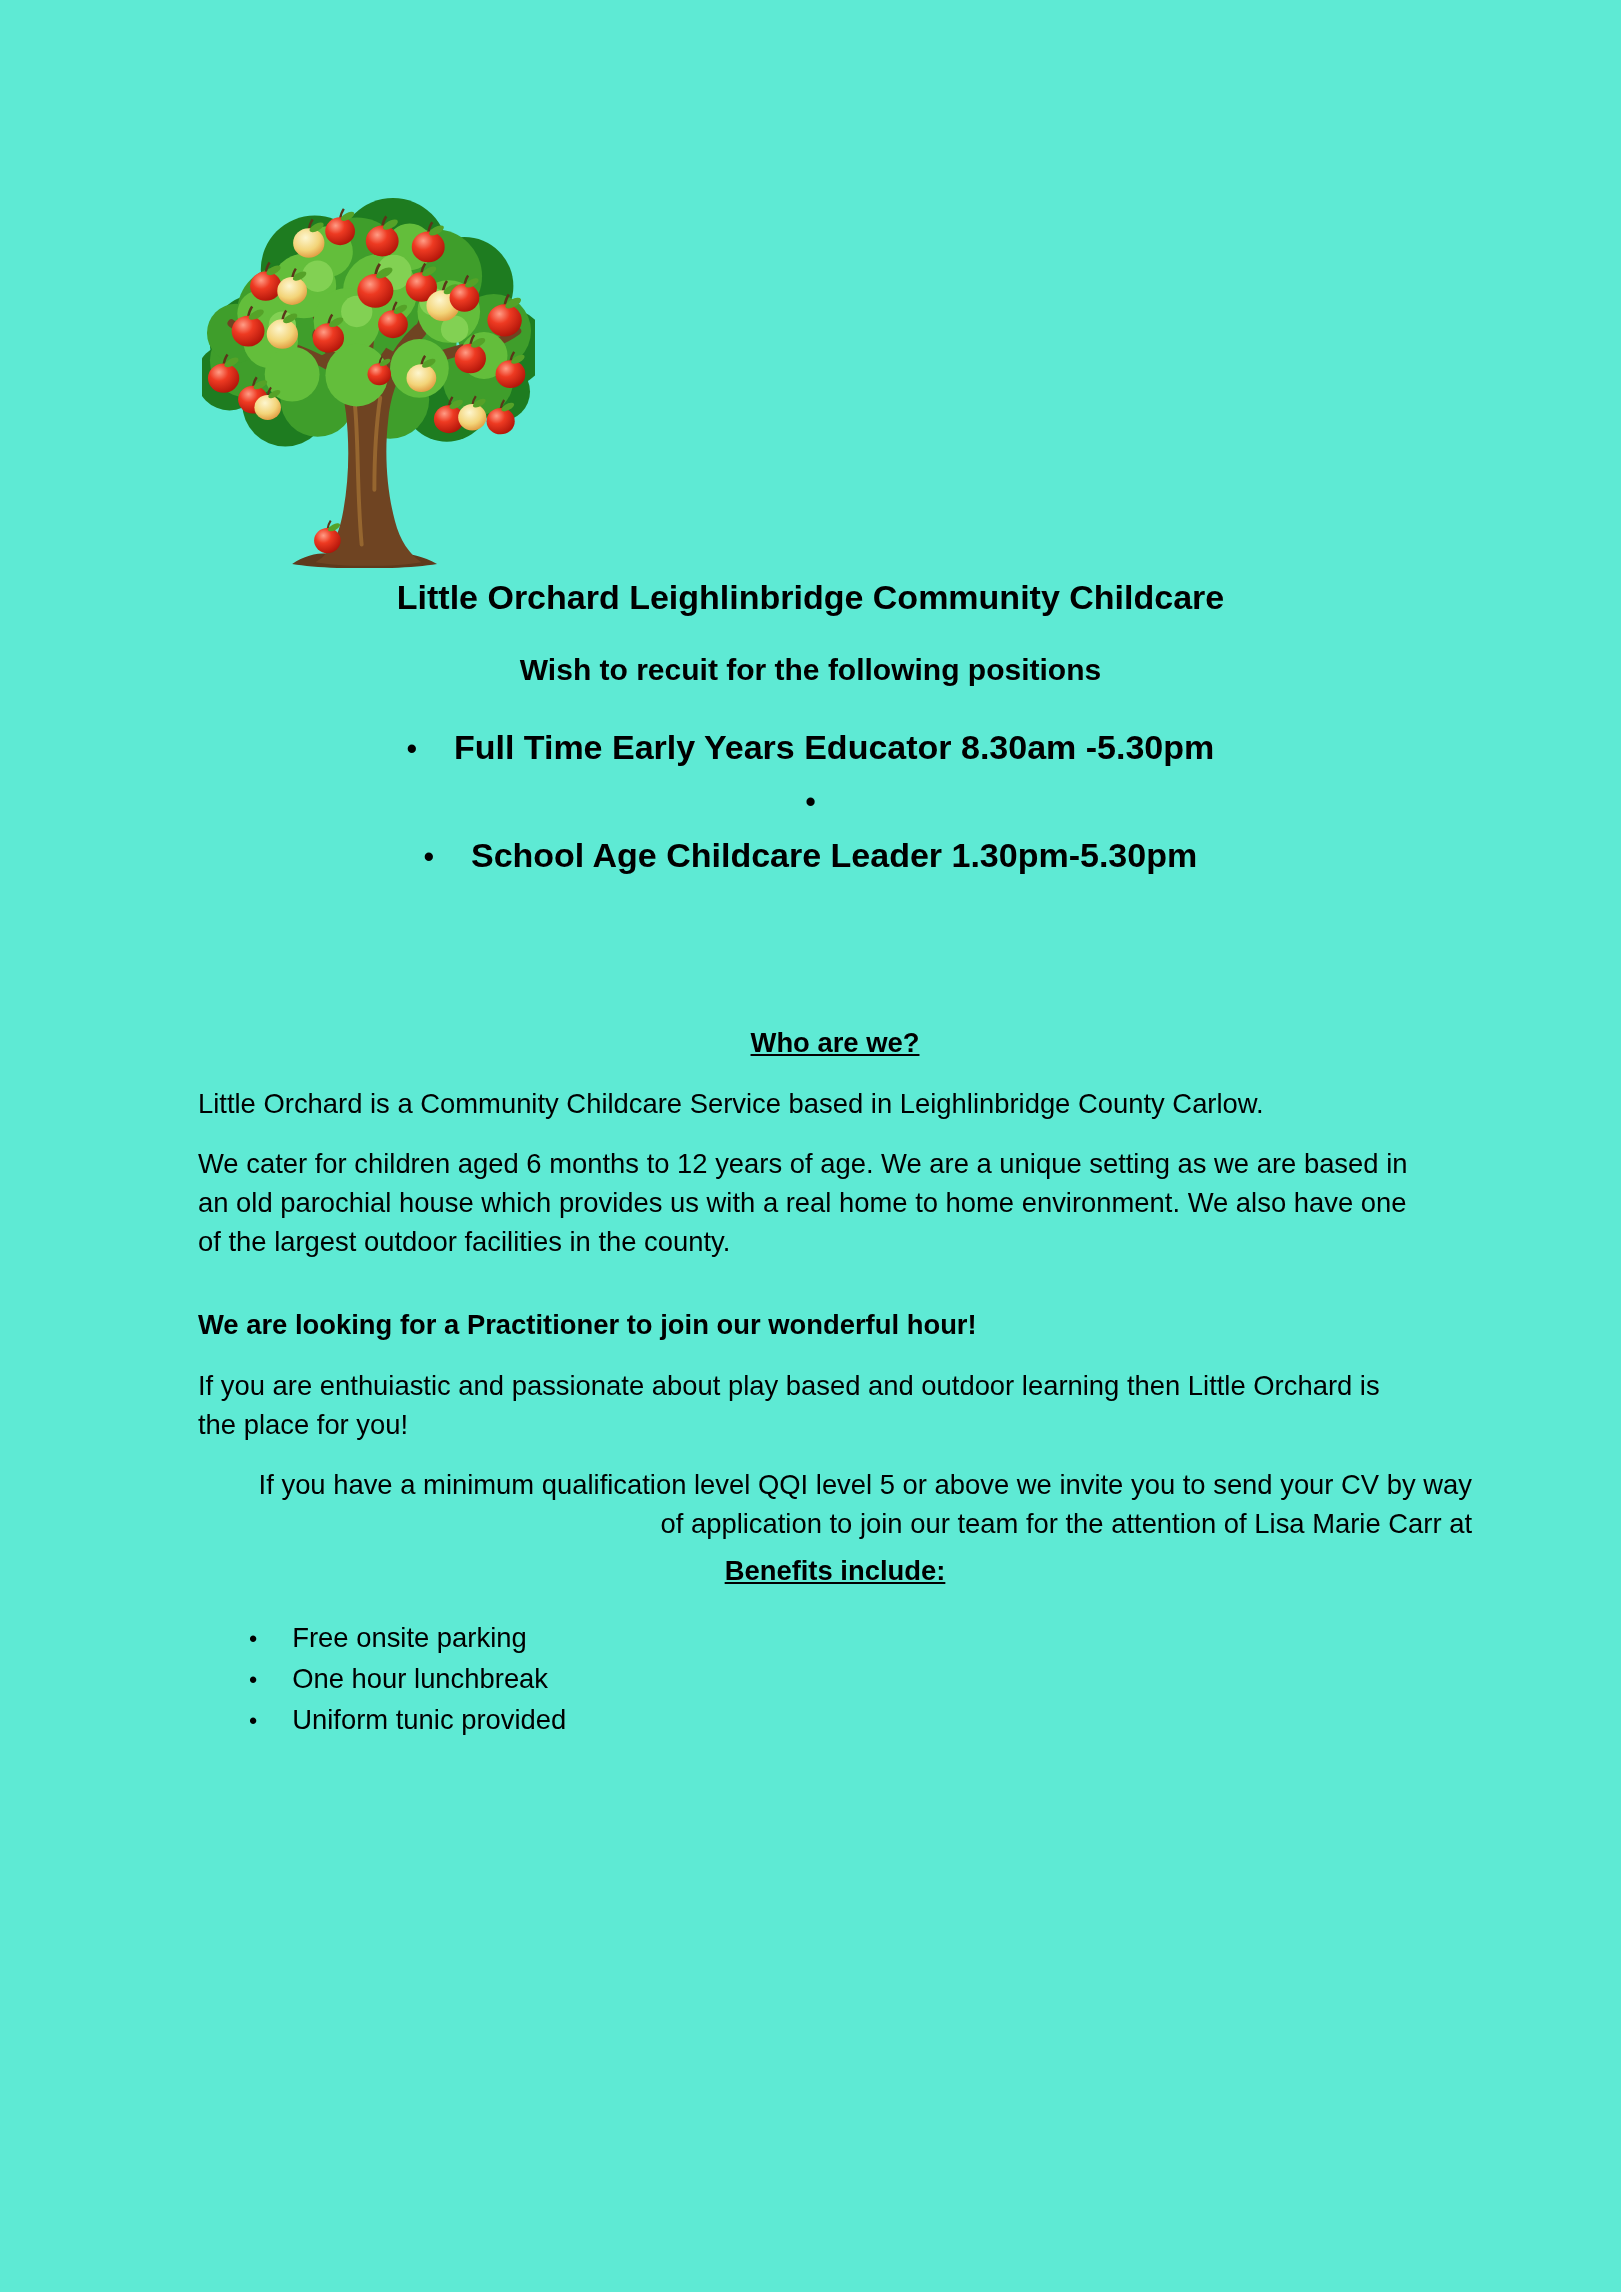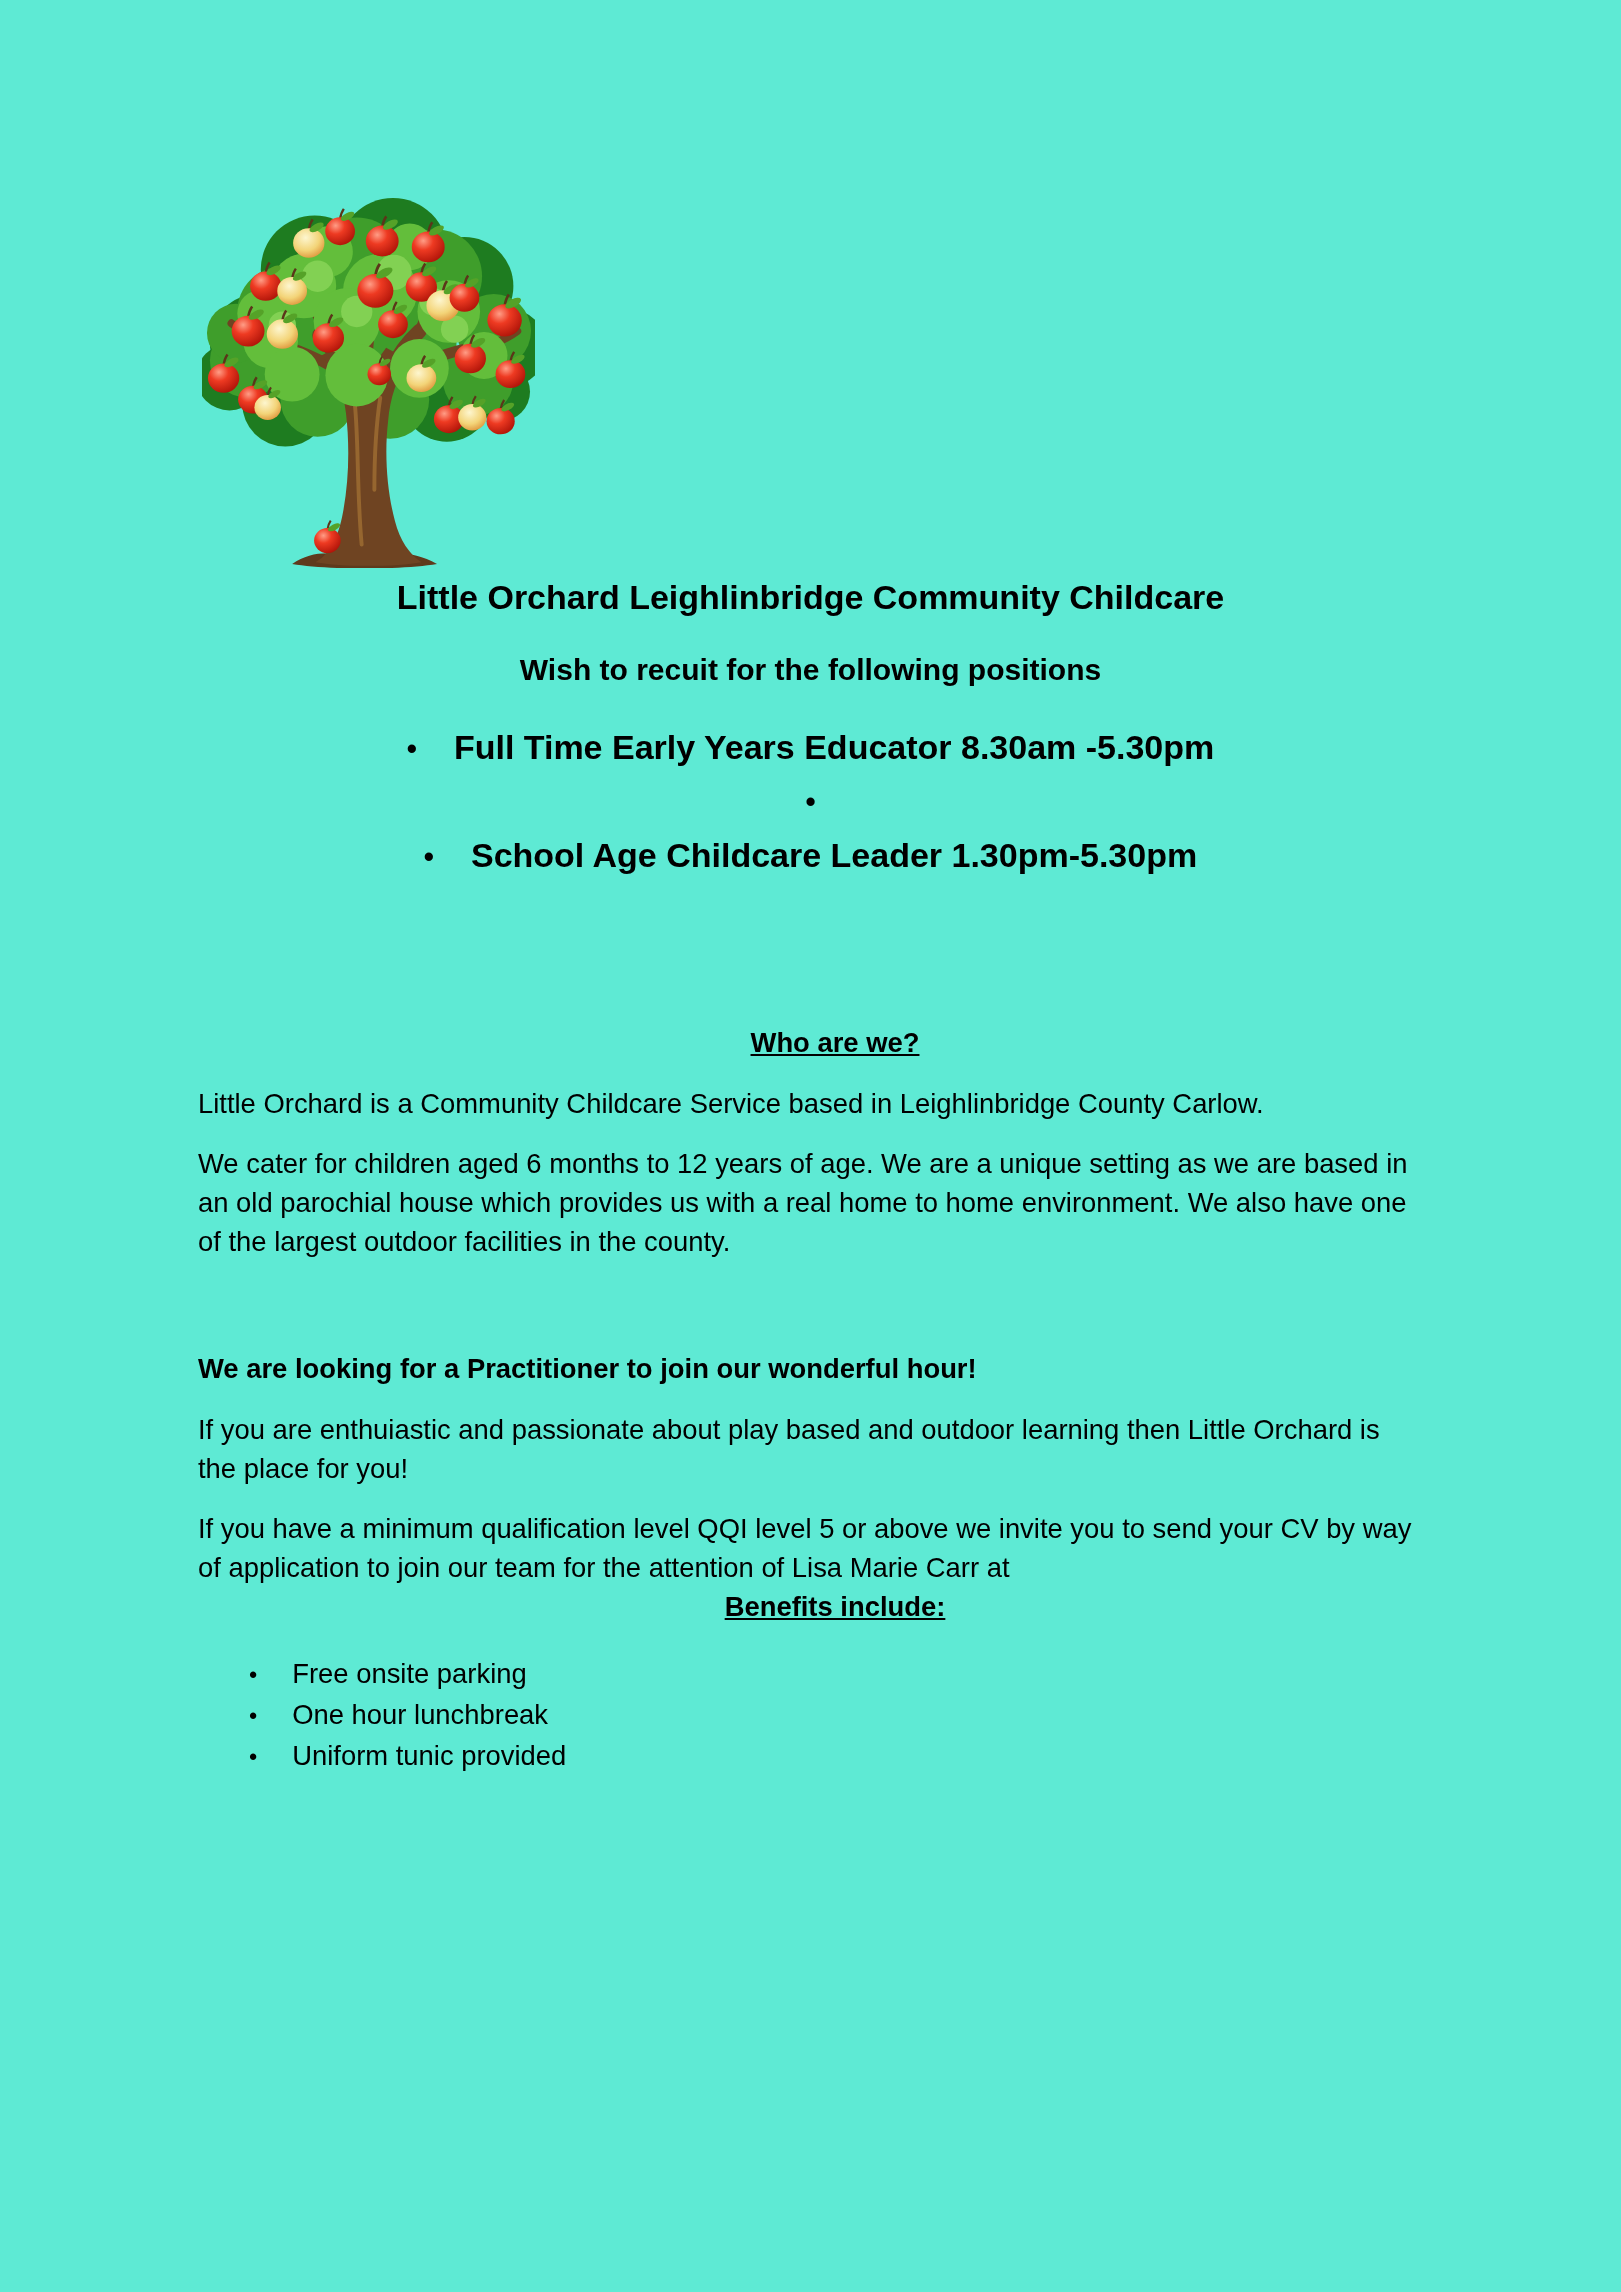--- a/index.html
+++ b/index.html
@@ -29,22 +29,22 @@
   .pos-item { display:flex; justify-content:center; align-items:baseline; gap:37px; }
   .pos-dot  { font-size:29px; }
   .body-col {
     position:absolute;
     left:198px; top:1023px;
     width:1274px;
     font-size:27.4px;
     line-height:39px;
   }
   .para { white-space:pre; margin:0 0 21.6px 0; }
-  .tight { margin-bottom:0; }
-  .gap-lg { margin-bottom:88px; }
+  .tight { margin-bottom:8px;text-align:right; }
+  .gap-lg { margin-bottom:44px; }
   .h { font-weight:bold; }
   .u { text-decoration:underline;text-align:center; }
   .benefits-h { margin-bottom:27.4px; }
   .link { color:#1C63B7; text-decoration:underline; cursor:pointer; }
   .suffix { white-space:pre; }
   .benefits { margin-left:51px; }
   .b-item { display:flex; align-items:baseline; gap:35px; line-height:40px; }
   .b-dot { font-size:23.5px; }
 </style>
 </head>

